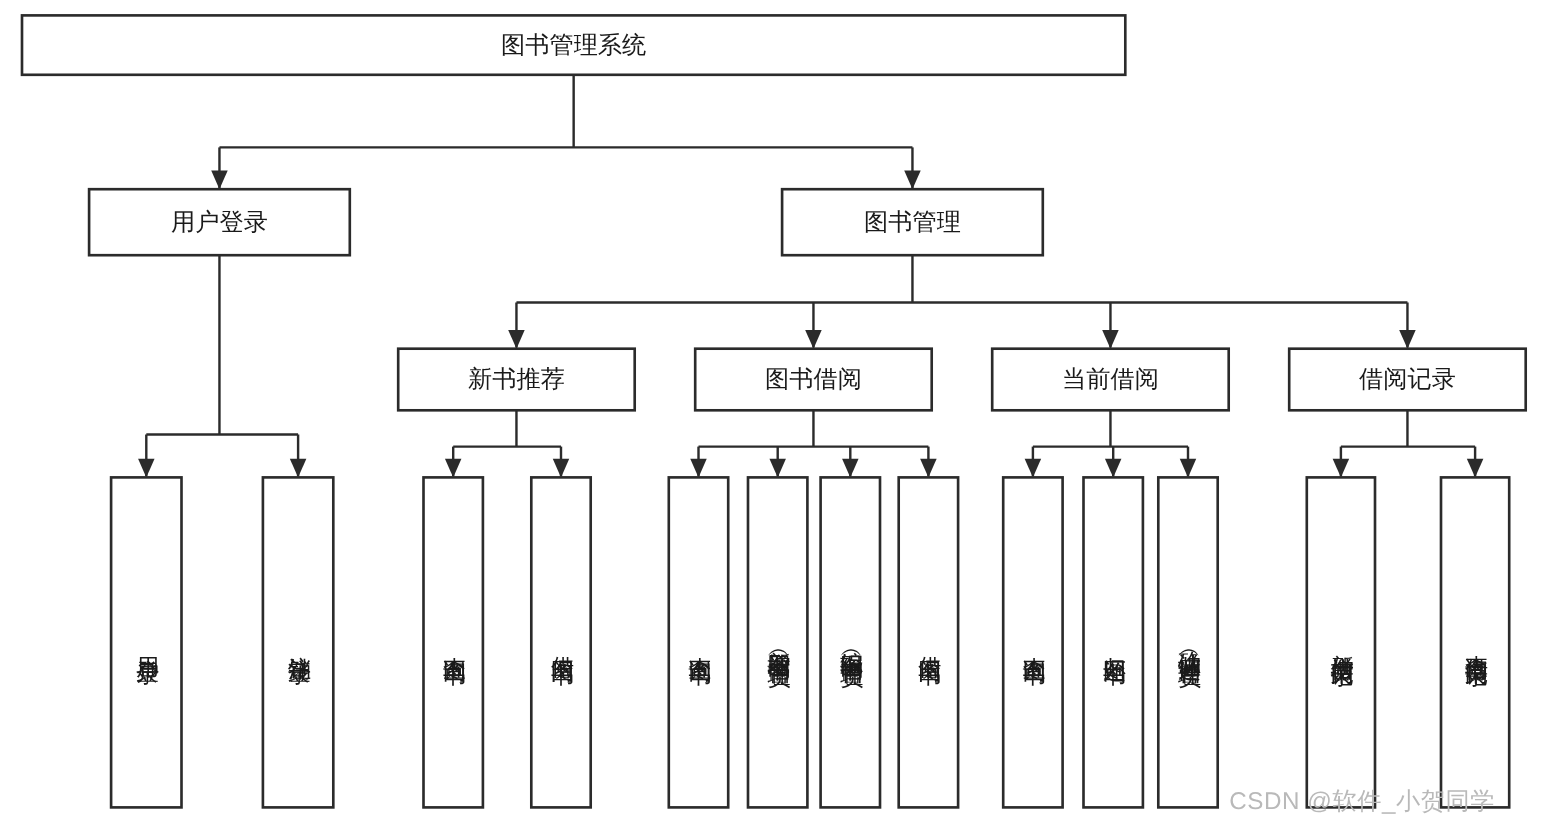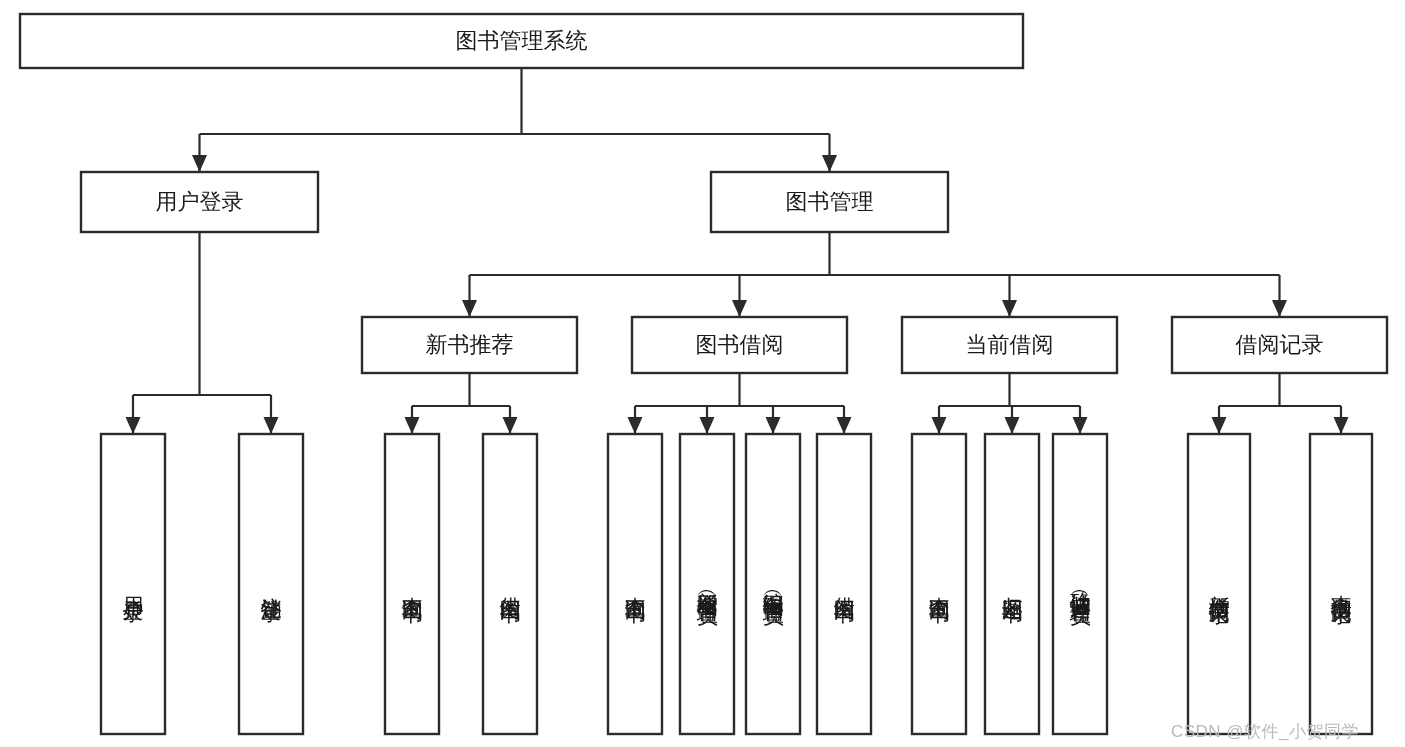--- a/index.html
+++ b/index.html
@@ -69,21 +69,21 @@
     color: #1a1a1a;
     letter-spacing: 2px;
     white-space: nowrap;
     text-align: center;
   }
   .watermark {
     position: absolute;
     right: 8px;
     bottom: 4px;
     font-family: "Liberation Sans", "DejaVu Sans", sans-serif;
-    font-size: 17px;
+    font-size: 22px;
     color: #b9b9b9;
     letter-spacing: 0.5px;
     user-select: none;
     white-space: nowrap;
   }
 </style>
 </head>
 <body>
 
 <div id="diagram-root">

